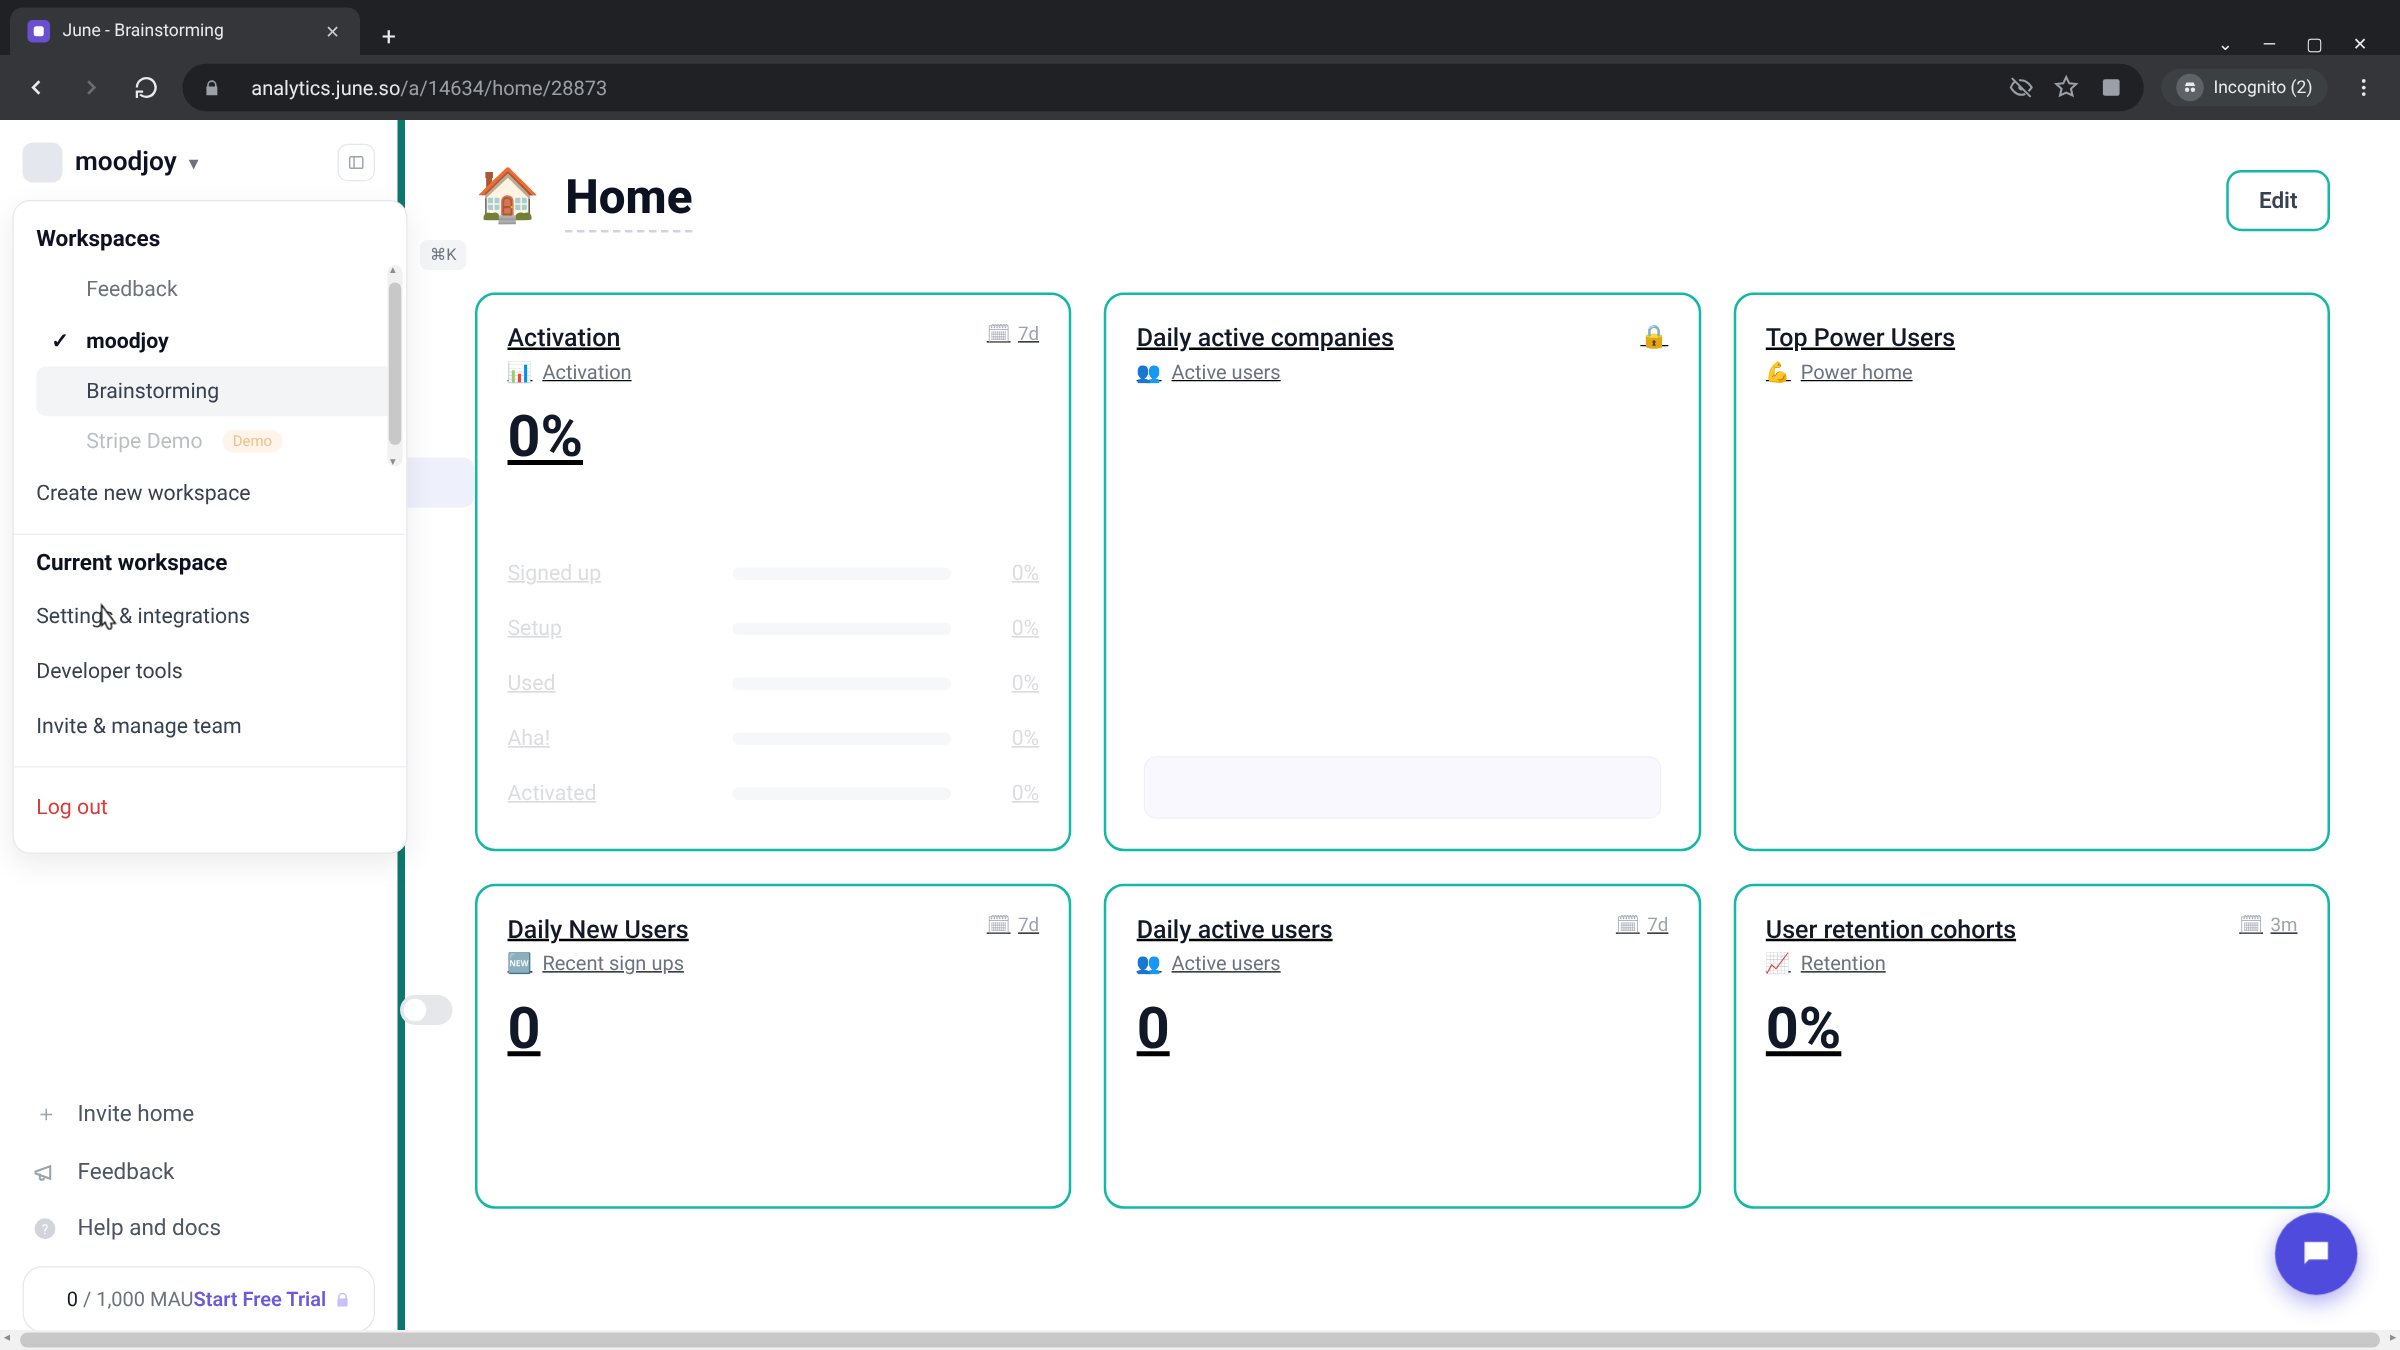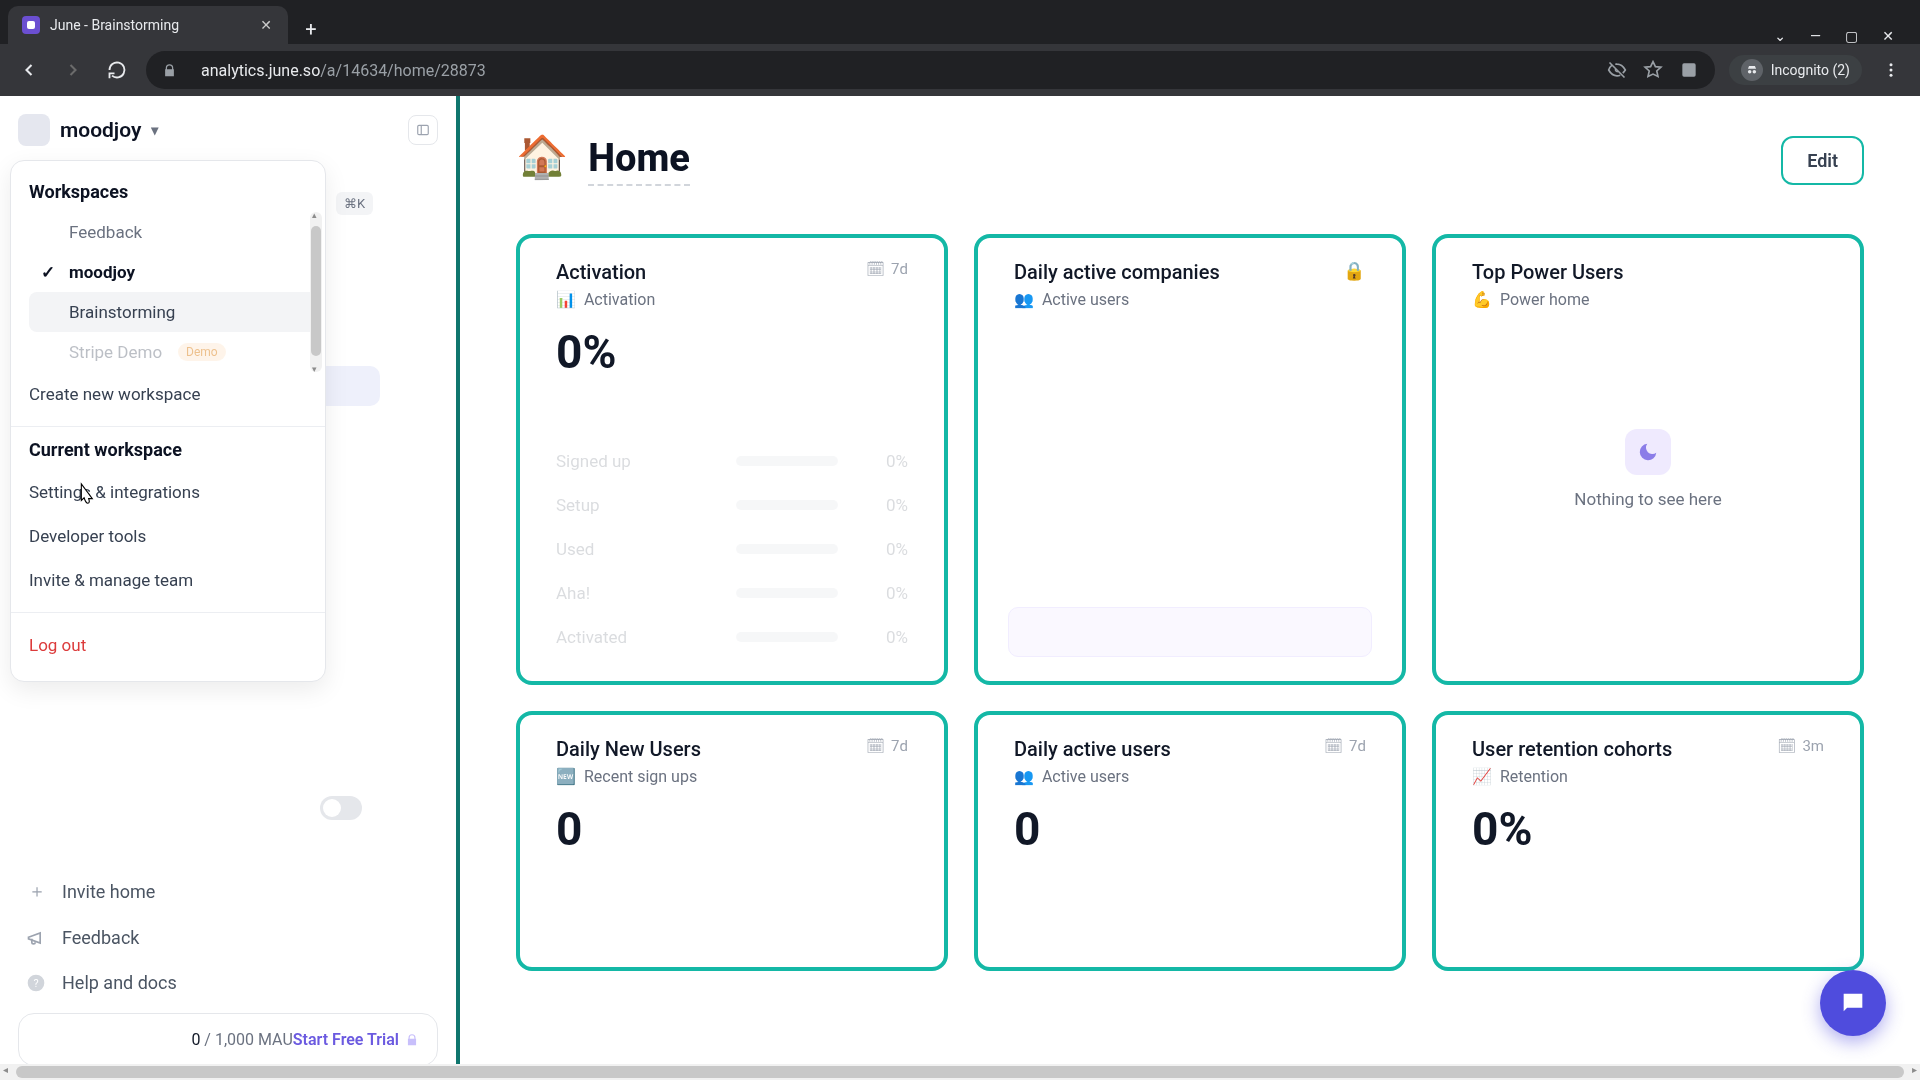--- a/index.html
+++ b/index.html
@@ -25,21 +25,21 @@
 .url-text { color:#e8eaed; }
 .url-host { color:#e8eaed; }
 .url-path { color:#9aa0a6; }
 .url-right { margin-left:auto; display:flex; gap: 16px; align-items:center; }
 .incog-pill { display:flex; align-items:center; gap: 8px; background:#3c4043; border-radius: 18px; padding: 4px 12px; font-size:14px; }
 .incog-circle { width: 22px; height:22px; border-radius:50%; background:#5f6368; display:flex; align-items:center; justify-content:center; }
 
 
 .app { display:flex; height: calc(1080px - 96px); position:relative; }
 
-.sidebar { width: 460px; border-right: 4px solid #0f766e; padding: 18px 18px 0; position:relative; }
+.sidebar { width: 324px; border-right: 6px solid #0f766e; padding: 18px 18px 0; position:relative; }
 .ws-selector { display:flex; align-items:center; gap: 10px; font-size: 21px; font-weight: 600; color:#0c1222; }
 .ws-avatar { width: 32px; height:32px; border-radius: 8px; background:#e5e7ef; }
 .ws-chevron { font-size: 14px; color:#6b7280; }
 .collapse-btn { margin-left:auto; width: 30px; height:30px; border:1px solid #e5e7eb; border-radius:8px; display:flex; align-items:center; justify-content:center; color:#9ca3af; font-size:14px; }
 
 
 .dropdown { position:absolute; top: 64px; left: 10px; width: 316px; background:#fff; border:1px solid #e5e7eb; border-radius:14px; box-shadow: 0 8px 24px rgba(0,0,0,.08); padding: 14px 0; z-index: 5; }
 .dd-scroll { position:relative; max-height: 220px; padding: 0 4px 0 18px; overflow:hidden; }
 .dd-header { font-size: 18px; font-weight: 700; color:#0c1222; padding: 6px 18px 10px 18px; }
 .dd-item { display:flex; align-items:center; gap: 10px; padding: 10px 12px; font-size: 17px; color:#6b7280; border-radius:8px; }
@@ -74,21 +74,21 @@
 .toggle-ghost::after { content:""; position:absolute; left:3px; top:3px; width:18px; height:18px; background:#fff; border-radius:50%; }
 
 
 .main { flex:1; padding: 40px 56px; position:relative; overflow:auto; }
 .page-head { display:flex; align-items:flex-start; gap: 20px; }
 .page-emoji { font-size: 42px; line-height:1; }
 .page-title { font-size: 38px; font-weight: 800; color:#0c1222; border-bottom: 2px dashed #d1d5db; padding-bottom: 4px; }
 .edit-btn { margin-left:auto; border:2px solid #14b8a6; border-radius:12px; padding: 12px 24px; font-size: 18px; color:#374151; background:#fff; font-weight:600; }
 
 .grid { display:grid; grid-template-columns: repeat(3, 1fr); gap: 26px; margin-top: 48px; }
-.card { border:4px solid #14b8a6; border-radius: 16px; background:#fff; padding: 22px 36px; min-height: 430px; position:relative; }
+.card { border:2px solid #14b8a6; border-radius: 16px; background:#fff; padding: 22px 24px; min-height: 430px; position:relative;text-decoration:underline; }
 .card-head { display:flex; align-items:flex-start; }
 .card-title { font-size: 20px; color:#111827; font-weight:500; }
 .card-meta { margin-left:auto; color:#9ca3af; font-size:15px; display:flex; align-items:center; gap:6px; }
 .lock-blue { color:#5c6df2; font-size:18px; }
 .card-sub { margin-top:6px; display:flex; align-items:center; gap:8px; color:#6b7280; font-size:16px; }
 .sub-emoji { font-size:16px; }
 .big-stat { margin-top: 16px; font-size: 46px; font-weight:700; color:#111827; }
 
 .faded-list { margin-top: 60px; opacity:.18; }
 .f-row { display:flex; align-items:center; padding: 12px 0; font-size:17px; color:#374151; }
@@ -366,28 +366,20 @@
       <div class="card">
         <div class="card-head">
           <div>
             <div class="card-title">Top Power Users</div>
             <div class="card-sub">
               <span class="sub-emoji">💪</span>
               <span>Power home</span>
             </div>
           </div>
         </div>
-        <div class="empty-center">
-          <div class="empty-icon">
-            <svg width="22" height="22" viewBox="0 0 24 24" fill="currentColor">
-                <path d="M21 12.8A9 9 0 1 1 11.2 3a7 7 0 0 0 9.8 9.8z"></path>
-              </svg>
-          </div>
-          <span>Nothing to see here</span>
-        </div>
       </div>
     </div>
 
     <div class="grid row2" style="margin-top:26px;">
 
       <div class="card">
         <div class="card-head">
           <div>
             <div class="card-title">Daily New Users</div>
             <div class="card-sub">

